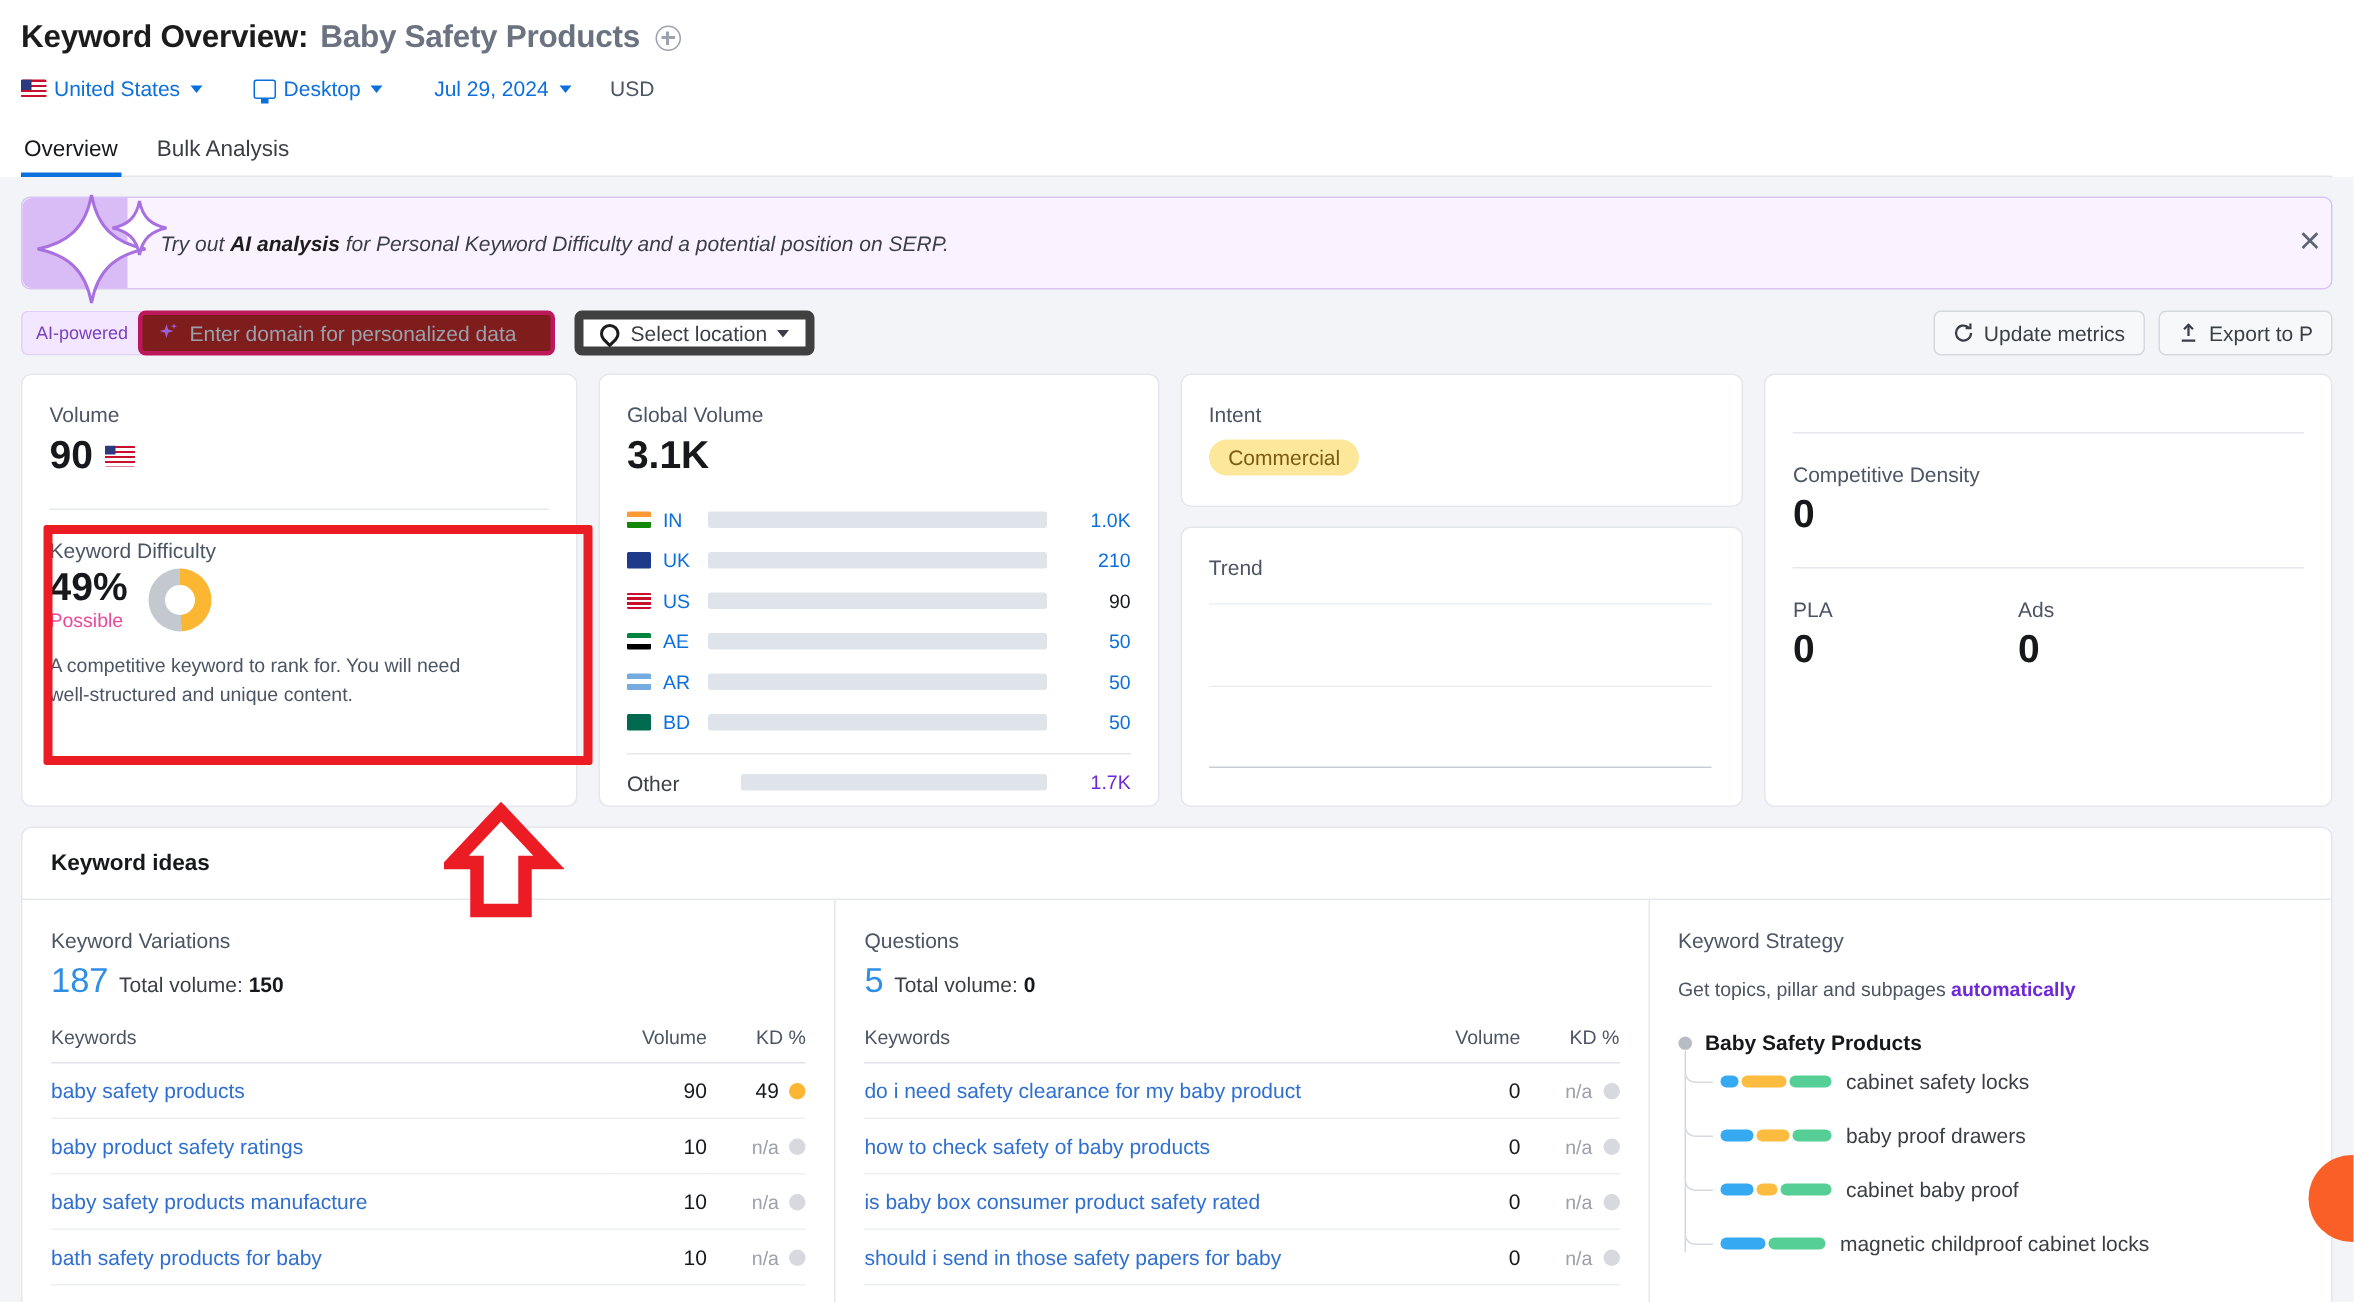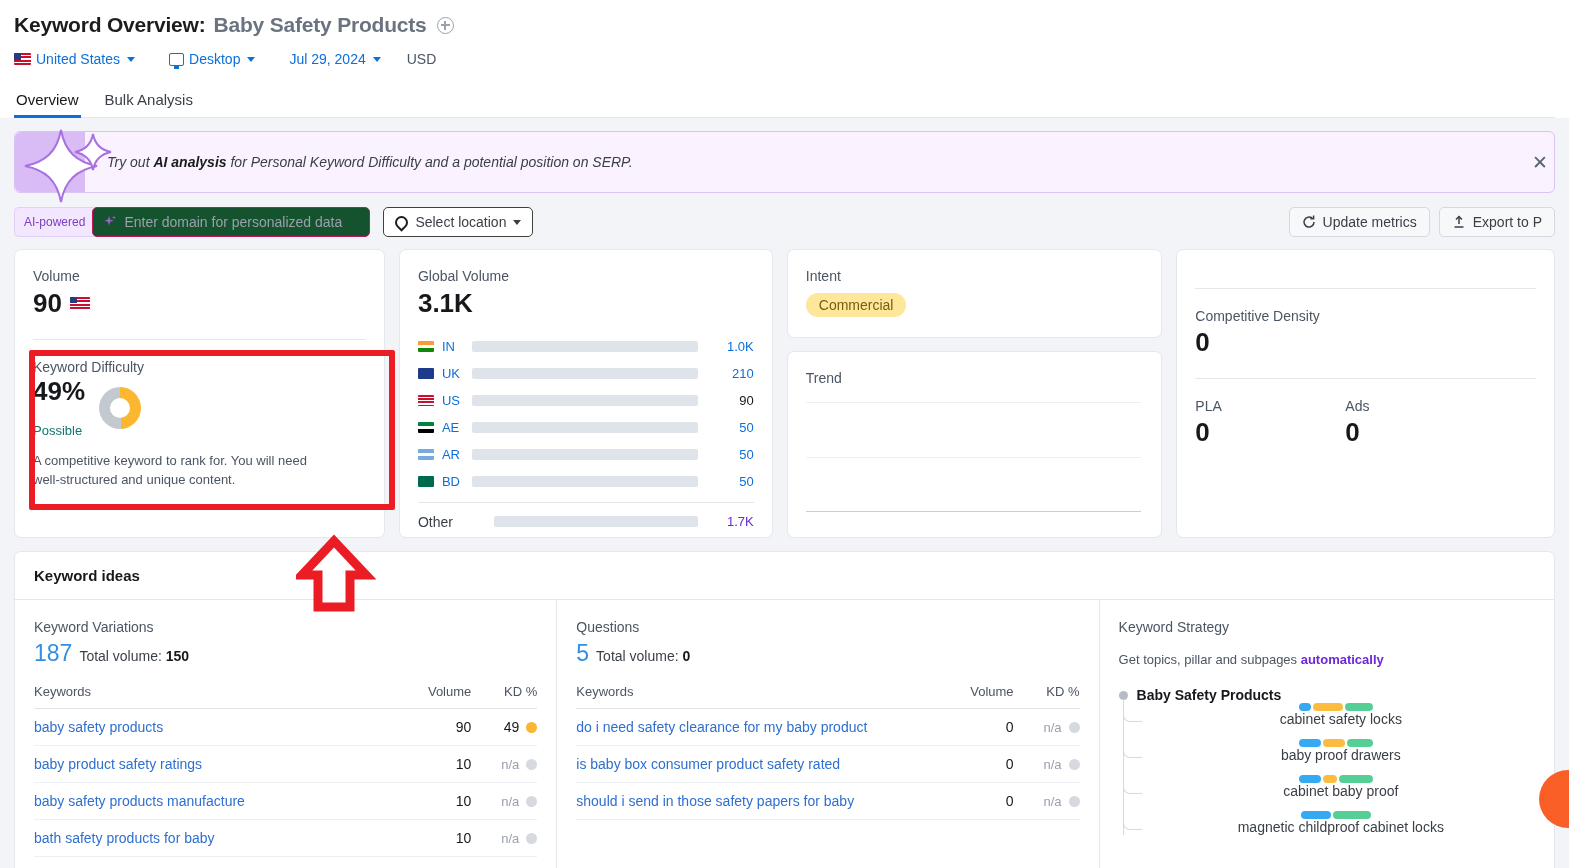--- a/index.html
+++ b/index.html
@@ -63,26 +63,26 @@
 
   
   .controls { display:flex; align-items:center; margin-top:14px; height:30px; }
   .ai-pill {
     display:flex; align-items:center; height:30px;
     background:#f3e6ff; border:1px solid #e3d0f8; border-right:none;
     border-radius:5px 0 0 5px; padding:0 9px; font-size:12px; color:#7a3fbe;
   }
   .domain-input {
     display:flex; align-items:center; gap:7px; height:30px; width:278px;
-    background:#14532d; border:1px solid #be185d; border-radius:5px;
+    background:#7f1d1d; border:3px solid #be185d; border-radius:5px;
     padding:0 10px; font-size:14px; color:#9aa0ac; margin-left:-2px; cursor:text;
   }
   .loc-select {
     display:flex; align-items:center; gap:7px; height:30px;
-    background:#ffffff; border:1px solid #404040; border-radius:5px;
+    background:#ffffff; border:6px solid #404040; border-radius:5px;
     padding:0 11px; font-size:14px; color:#3a3f47; margin-left:13px; cursor:pointer;
   }
   .pin { width:13px;height:13px;border:2px solid #1c1c1c;border-radius:50% 50% 50% 0;
          transform:rotate(-45deg); flex:none;}
   .caret-d { width:0;height:0;border-left:4.5px solid transparent;border-right:4.5px solid transparent;border-top:5px solid #3a3f47;}
   .right-btns { margin-left:auto; display:flex; gap:9px; }
   .btn {
     display:flex; align-items:center; gap:7px; height:30px; padding:0 12px;
     background:#f7f8fa; border:1px solid #d4d8df; border-radius:5px;
     font-size:14px; color:#3a3f47; cursor:pointer; white-space:nowrap;
@@ -98,21 +98,21 @@
   .card-trend { height:187px; padding:18px 14px 14px 18px; }
   .card-cpc { width:390px; height:289px; padding:18px; }
 
   .m-label { font-size:14px; color:#4b5563; }
   .m-value { font-size:26px; font-weight:700; color:#16181c; margin-top:4px; display:flex; align-items:center; gap:8px;}
   .divider { height:1px; background:#e4e7ec; margin:20px 0 0 0; }
 
   .kd-block { margin-top:19px; }
   .kd-row { display:flex; align-items:center; gap:14px; margin-top:3px; }
   .kd-num { font-size:26px; font-weight:700; color:#16181c; line-height:1.05;}
-  .kd-sub { font-size:13px; color:#0f766e; margin-top:18px;}
+  .kd-sub { font-size:13px; color:#ec4899; margin-top:1px;}
   .donut { width:42px;height:42px;border-radius:50%; flex:none;
            background: conic-gradient(#fbb731 0% 49%, #c4c8cf 49% 100%);
            position:relative;}
   .donut::after{content:"";position:absolute;inset:11px;border-radius:50%;background:#ffffff;}
   .kd-desc { font-size:13px; color:#4b5563; line-height:1.42; margin-top:14px; width:300px;}
 
   .redbox { position:absolute; left:14px; top:100px; width:366px; height:160px;
             border:6px solid #ec1c24; border-radius:2px; pointer-events:none; }
 
   
@@ -172,21 +172,21 @@
   .kd-dot { width:11px;height:11px;border-radius:50%;background:#d6d9de; flex:none;}
   .kd-dot.amber { background:#fbb731; }
   .kd-na { color:#9aa0ac; font-size:13px;}
 
   .strat-sub { font-size:13px; color:#4b5563; margin-top:17px; }
   .strat-sub b { font-weight:700; color:#6d28d9; }
   .tree { margin-top:20px; position:relative; }
   .tree-root { display:flex; align-items:center; gap:9px; font-size:14px; font-weight:700; color:#16181c;}
   .root-dot { width:9px;height:9px;border-radius:50%;background:#b6bbc4;flex:none;}
   .tree-branch { position:absolute; left:4px; top:14px; bottom:12px; width:1px; background:#d6d9de;}
-  .tree-item { display:flex; align-items:center; gap:0; height:36px; padding-left:28px; position:relative;flex-direction:column;}
+  .tree-item { display:flex; align-items:center; gap:0; height:36px; padding-left:28px; position:relative;}
   .tree-item::before { content:""; position:absolute; left:4px; top:-4px; width:18px; height:22px;
                        border-left:1px solid #d6d9de; border-bottom:1px solid #d6d9de;
                        border-radius:0 0 0 7px; }
   .segbar { display:flex; gap:2px; align-items:center; margin-right:10px; flex:none; }
   .seg { height:8px; border-radius:4px; }
   .tree-label { font-size:14px; color:#3a3f47; }
 </style>
 </head>
 <body>
 
@@ -496,20 +496,28 @@
             <tbody id="tbody-questions">
                 <tr>
                   <td class="kw"><a>do i need safety clearance for my baby product</a></td>
                   <td class="vol">0</td>
                   <td class="kd"><span class="kd-cell">
                       <span class="kd-na">n/a</span>
                       <span class="kd-dot"></span>
                     </span></td>
                 </tr>
                 <tr>
+                  <td class="kw"><a>how to check safety of baby products</a></td>
+                  <td class="vol">0</td>
+                  <td class="kd"><span class="kd-cell">
+                      <span class="kd-na">n/a</span>
+                      <span class="kd-dot"></span>
+                    </span></td>
+                </tr>
+                <tr>
                   <td class="kw"><a>is baby box consumer product safety rated</a></td>
                   <td class="vol">0</td>
                   <td class="kd"><span class="kd-cell">
                       <span class="kd-na">n/a</span>
                       <span class="kd-dot"></span>
                     </span></td>
                 </tr>
                 <tr>
                   <td class="kw"><a>should i send in those safety papers for baby</a></td>
                   <td class="vol">0</td>

